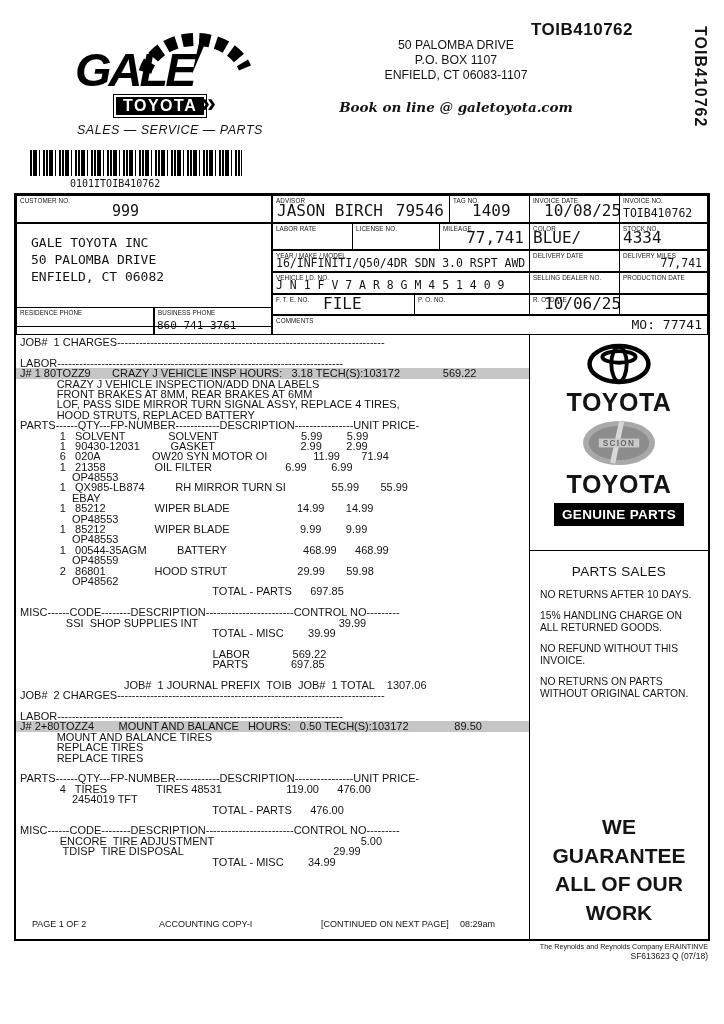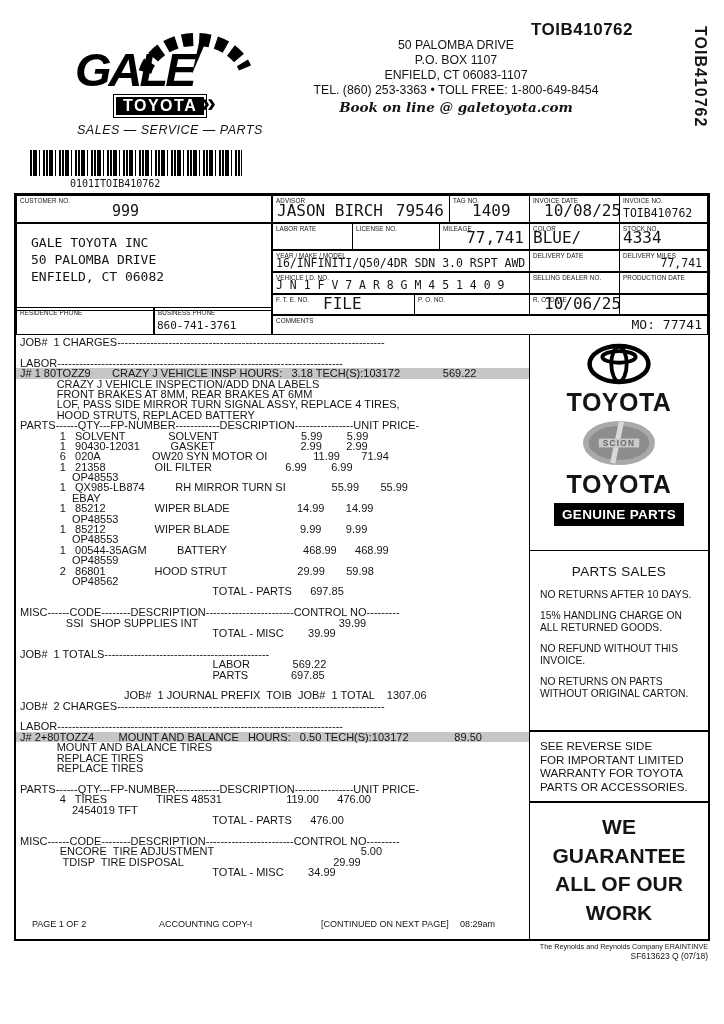--- a/index.html
+++ b/index.html
@@ -83,21 +83,20 @@
     <div class="gale">GALE</div>
     <div class="toyota-banner">TOYOTA</div>
     <div class="chevrons">»</div>
     <div class="tagline">SALES — SERVICE — PARTS</div>
   </div>
 
   <div class="addr">
       <div>50 PALOMBA DRIVE</div>
       <div>P.O. BOX 1107</div>
       <div>ENFIELD, CT 06083-1107</div>
-      <div>TEL. (860) 253-3363 • TOLL FREE: 1-800-649-8454</div>
     </div>
   <div class="book">Book on line @ galetoyota.com</div>
   <div class="inv-top">TOIB410762</div>
   <div class="inv-side">TOIB410762</div>
 
   <div class="barcode"></div>
   <div class="barcode-label">0101ITOIB410762</div>
 
   <div class="mainbox">
 
@@ -176,21 +175,21 @@
       <span class="lbl">R. O. DATE</span>
       <span class="v" style="left:14px;bottom:1px;">10/06/25</span>
     </div>
     <div class="cell" style="left:603px;top:99px;width:89px;height:21px;"></div>
 
     <div class="cell" style="left:256px;top:120px;width:436px;height:20px;">
       <span class="lbl">COMMENTS</span>
       <span class="v v-right" style="font-size:13px;">MO: 77741</span>
     </div>
 
-    <div class="cell" style="left:0;top:28px;width:256px;height:88px;">
+    <div class="cell" style="left:0;top:28px;width:256px;height:104px;">
       <div class="addrblock">GALE TOYOTA INC
 50 PALOMBA DRIVE
 ENFIELD, CT 06082</div>
     </div>
     <div class="cell" style="left:0;top:112px;width:138px;height:28px;">
       <span class="lbl">RESIDENCE PHONE</span>
     </div>
     <div class="cell" style="left:138px;top:112px;width:118px;height:28px;">
       <span class="lbl">BUSINESS PHONE</span>
       <span class="v" style="left:2px;font-size:11px;">860-741-3761</span>
@@ -220,21 +219,20 @@
         <div>             1   00544-35AGM          BATTERY                         468.99      468.99</div>
         <div>                 OP48559</div>
         <div>             2   86801                HOOD STRUT                       29.99       59.98</div>
         <div>                 OP48562</div>
         <div>                                                               TOTAL - PARTS      697.85</div>
         <div></div>
         <div>MISC------CODE--------DESCRIPTION------------------------CONTROL NO---------</div>
         <div>               SSI  SHOP SUPPLIES INT                                              39.99</div>
         <div>                                                               TOTAL - MISC        39.99</div>
         <div></div>
-        <div>JOB#  1 TOTALS---------------------------------------------</div>
         <div>                                                               LABOR              569.22</div>
         <div>                                                               PARTS              697.85</div>
         <div></div>
         <div>                                  JOB#  1 JOURNAL PREFIX  TOIB  JOB#  1 TOTAL    1307.06</div>
         <div>JOB#  2 CHARGES-------------------------------------------------------------------------</div>
         <div></div>
         <div>LABOR------------------------------------------------------------------------------</div>
         <div class="hl">J# 2+80TOZZ4        MOUNT AND BALANCE   HOURS:   0.50 TECH(S):103172               89.50</div>
         <div>            MOUNT AND BALANCE TIRES</div>
         <div>            REPLACE TIRES</div>
@@ -273,26 +271,20 @@
       <div class="parts-sales">
         <div class="ps-title">PARTS SALES</div>
         <div class="ps-items">
             <div>NO RETURNS AFTER 10 DAYS.</div>
             <div>15% HANDLING CHARGE ON ALL RETURNED GOODS.</div>
             <div>NO REFUND WITHOUT THIS INVOICE.</div>
             <div>NO RETURNS ON PARTS WITHOUT ORIGINAL CARTON.</div>
           </div>
       </div>
 
-      <div class="reverse-box">
-          <div>SEE REVERSE SIDE</div>
-          <div>FOR IMPORTANT LIMITED</div>
-          <div>WARRANTY FOR TOYOTA</div>
-          <div>PARTS OR ACCESSORIES.</div>
-        </div>
 
       <div class="guarantee">
           <div>WE</div>
           <div>GUARANTEE</div>
           <div>ALL OF OUR</div>
           <div>WORK</div>
         </div>
     </div>
 
     <div class="boxfooter">

